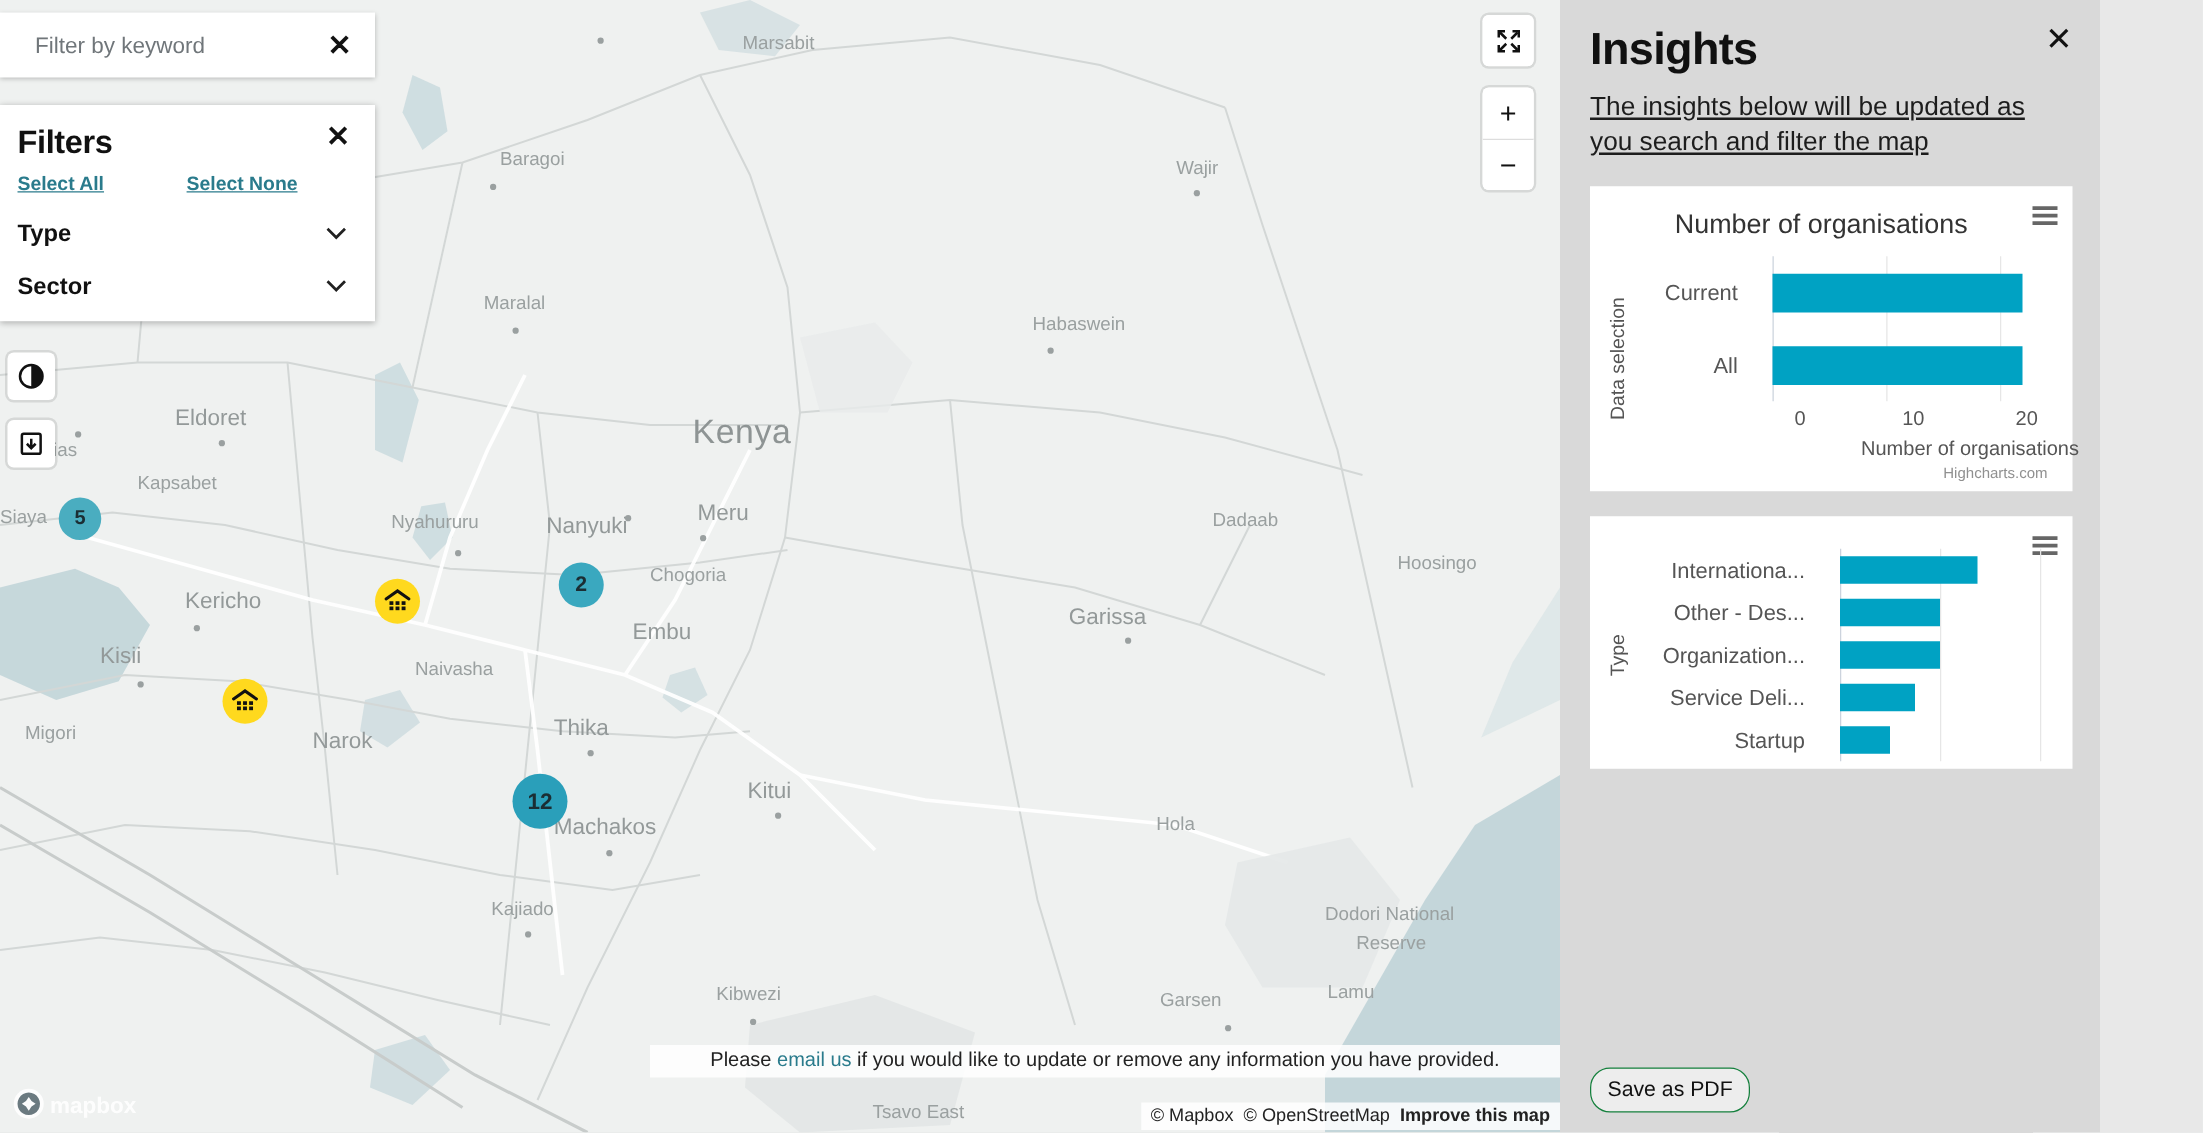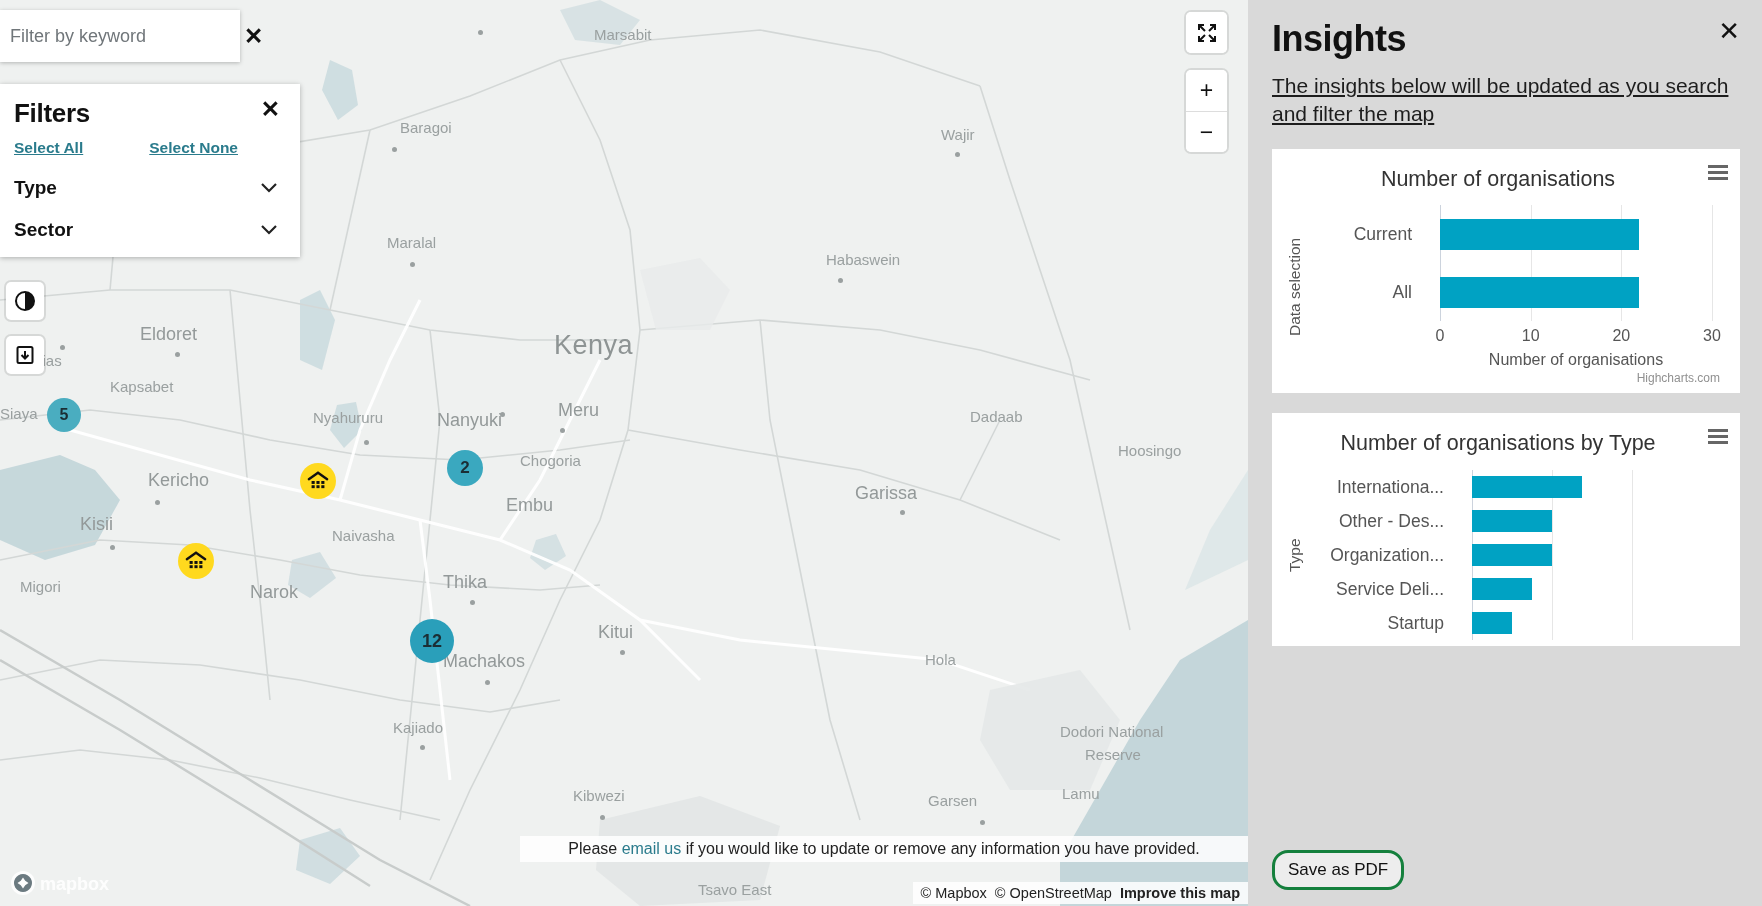--- a/index.html
+++ b/index.html
@@ -63,23 +63,23 @@
   .left-ctrl {
     position: absolute; left: 6px; width: 38px; height: 38px;
     background: #fff; border-radius: 5px; box-shadow: 0 0 0 2px rgba(0,0,0,.10);
     display: flex; align-items: center; justify-content: center; cursor: pointer;
   }
   #contrast-ctrl { top: 282px; }
   #download-ctrl { top: 336px; }
 
   
   .search-box {
-    position: absolute; left: 0; top: 10px; width: 240px; height: 52px;
+    position: absolute; left: 0; top: 10px; width: 300px; height: 52px;
     background: #fff; box-shadow: 0 1px 4px rgba(0,0,0,.25);
-    display: flex; align-items: center; padding: 0 10px;
+    display: flex; align-items: center; padding: 0 28px;
   }
   .search-box input {
     flex: 1; border: none; outline: none; font-size: 18px;
     color: #555; font-family: "Liberation Sans", sans-serif; background: transparent;
   }
   .search-box input::placeholder { color: #70767a; }
   .x-btn {
     border: none; background: transparent; cursor: pointer;
     font-size: 23px; line-height: 1; color: #111; font-weight: 700;
     font-family: "Liberation Sans", sans-serif; padding: 0 2px;
@@ -119,21 +119,21 @@
   .attrib span { white-space: nowrap; }
   .attrib .bold { font-weight: 700; }
   .mapbox-logo {
     position: absolute; left: 10px; bottom: 10px;
     display: flex; align-items: center; gap: 5px;
   }
 
   
   .insights {
     position: absolute; left: 1248px; top: 0;
-    width: 514px; height: 906px; background: #d9d9d9;
+    width: 432px; height: 906px; background: #d9d9d9;
     padding: 18px 22px 0 24px; overflow: hidden;
   }
   .ins-head { display: flex; align-items: flex-start; justify-content: space-between; }
   .ins-title { font-size: 36px; font-weight: 700; color: #111; letter-spacing: -.5px; }
   .ins-close {
     border: none; background: transparent; cursor: pointer;
     font-size: 26px; color: #111; font-weight: 400; line-height: 1;
     font-family: "Liberation Sans", sans-serif;
   }
   .ins-sub { margin-top: 12px; font-size: 21px; line-height: 1.35; color: #1d1d1d; text-decoration: underline; }
@@ -170,21 +170,21 @@
     white-space: nowrap; overflow: hidden;
   }
   .bar { background: #00a2c3; height: 30px; }
   .xaxis { position: relative; height: 26px; margin-top: 2px; }
   .xtick { position: absolute; top: 4px; font-size: 16px; color: #555; transform: translateX(-50%); }
   .xaxis-title { text-align: center; font-size: 16px; color: #555; margin-top: 2px; }
   .credit { text-align: right; font-size: 12px; color: #909090; padding: 2px 6px 2px 0; }
 
   .save-pdf {
     position: absolute; left: 1248px; bottom: 16px; margin-left: 24px;
-    background: #ededed; border: 3px solid #15803d; border-radius: 16px;
+    background: #ededed; border: 1px solid #15803d; border-radius: 16px;
     font-size: 17px; padding: 7px 13px; cursor: pointer; color: #111;
     font-family: "Liberation Sans", sans-serif;
   }
 </style>
 </head>
 <body>
 
 <div class="app">
 
   <div class="map">
@@ -448,21 +448,20 @@
         </div>
       <div class="credit">Highcharts.com</div>
     </div>
 
     <div class="chart-card" id="chart-card-1">
       <div class="hamburger">
           <i></i>
           <i></i>
           <i></i>
         </div>
-      <div class="chart-title">Number of organisations by Type</div>
       <div class="plot-wrap" id="plot-1">
           <div class="axis-title-y">Type</div>
           <div style="display: flex; padding-left: 26px;">
             <div class="cat-col" style="width: 160px;">
               <div class="bar-row cat-label" style="height: 34px; justify-content: flex-end;">Internationa...</div>
               <div class="bar-row cat-label" style="height: 34px; justify-content: flex-end;">Other - Des...</div>
               <div class="bar-row cat-label" style="height: 34px; justify-content: flex-end;">Organization...</div>
               <div class="bar-row cat-label" style="height: 34px; justify-content: flex-end;">Service Deli...</div>
               <div class="bar-row cat-label" style="height: 34px; justify-content: flex-end;">Startup</div>
             </div>

